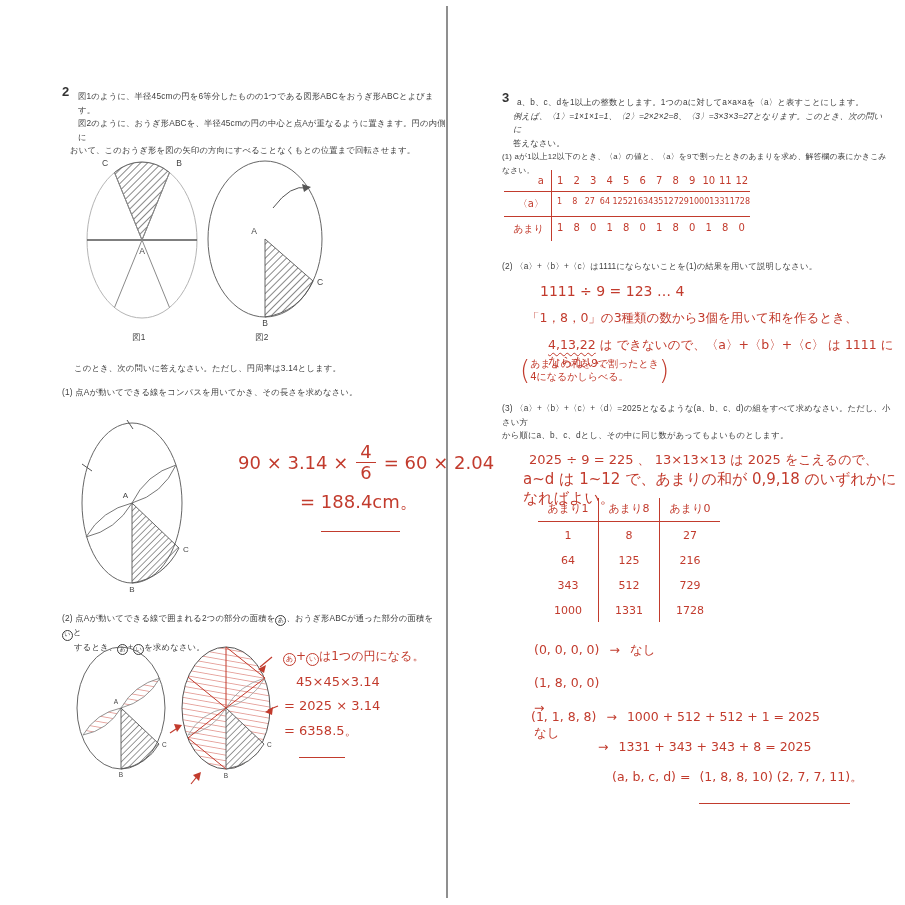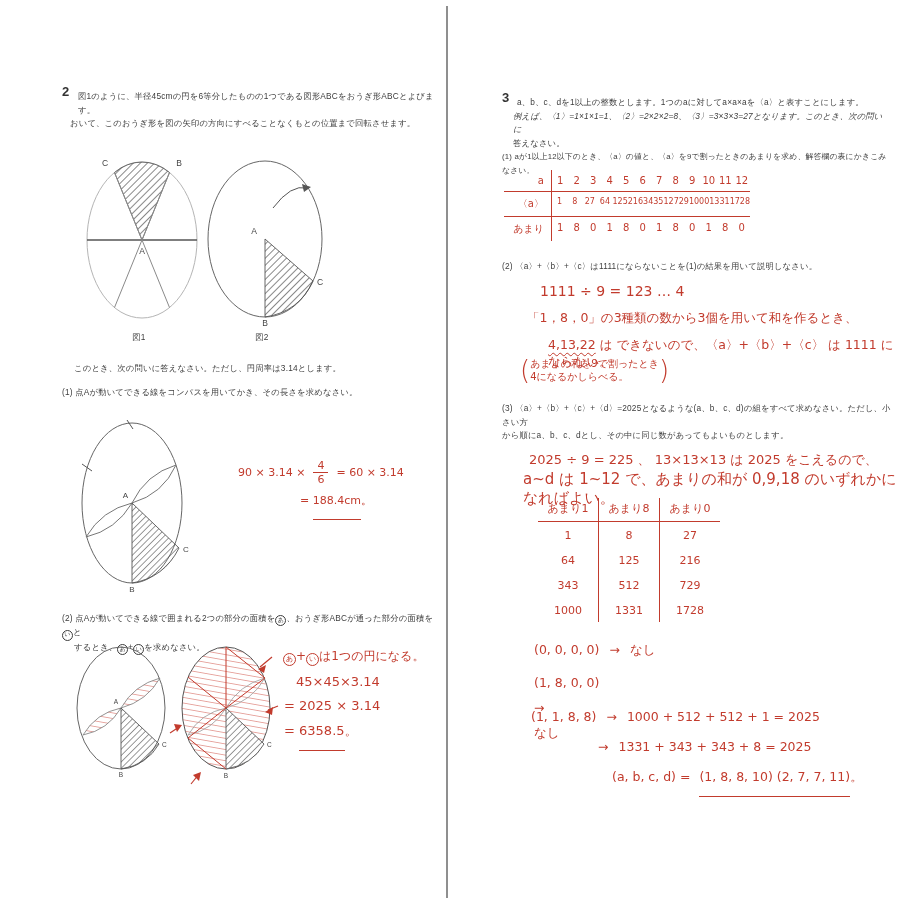--- a/index.html
+++ b/index.html
@@ -5,21 +5,21 @@
   html,body{margin:0;padding:0;}
   body{width:905px;height:905px;position:relative;background:#ffffff;overflow:hidden;
        font-family:"Liberation Sans","DejaVu Sans",sans-serif;color:#3c3c3c;}
   .abs{position:absolute;}
   .pt{font-size:8.3px;line-height:13.5px;letter-spacing:0.2px;color:#3c3c3c;}
   .pnum{font-size:13px;font-weight:bold;color:#333;}
   .hw{color:#c23b2d;font-family:"DejaVu Sans","Liberation Sans",sans-serif;}
   .circ{display:inline-flex;align-items:center;justify-content:center;width:9px;height:9px;
         border:0.8px solid #3c3c3c;border-radius:50%;font-size:6px;vertical-align:-1px;}
   .circ.red{border-color:#c23b2d;color:#c23b2d;width:11px;height:11px;font-size:7px;}
-  .u-red{border-bottom:1.5px solid #c23b2d;padding-bottom:12px;}
+  .u-red{border-bottom:1.5px solid #c23b2d;padding-bottom:19px;}
   .wavy{text-decoration:underline wavy #c23b2d 1px;text-underline-offset:3px;}
   .frac{display:inline-flex;flex-direction:column;align-items:center;vertical-align:middle;
         line-height:1;margin:0 4px;}
   .frac .num{border-bottom:1.4px solid #c23b2d;padding:0 4px 1px;}
   .frac .den{padding-top:1px;}
   
   .t1{width:246px;}
   .t1 .row{display:flex;align-items:stretch;}
   .t1 .rh{width:40px;text-align:right;padding:5px 7px 5px 0;border-right:1.2px solid #c23b2d;
           font-size:10px;}
@@ -38,20 +38,21 @@
 </style>
 </head>
 <body>
 
 <div class="abs divider" style="left:446px;top:6px;height:892px;"></div>
 
 <div class="abs pnum" style="left:62px;top:84px;">2</div>
 
 <div class="abs pt" style="left:78px;top:90px;width:372px;">
   <div>図1のように、半径45cmの円を6等分したものの1つである図形ABCをおうぎ形ABCとよびます。</div>
+  <div>図2のように、おうぎ形ABCを、半径45cmの円の中心と点Aが重なるように置きます。円の内側に</div>
   <div style="margin-left:-8px;">おいて、このおうぎ形を図の矢印の方向にすべることなくもとの位置まで回転させます。</div>
 </div>
 
 <svg class="abs" style="left:84px;top:148px;" width="120" height="178" viewBox="0 0 120 178">
   <defs>
       <pattern id="ph1" width="5" height="5" patternUnits="userSpaceOnUse" patternTransform="rotate(45)">
     <line x1="0" y1="0" x2="0" y2="5" stroke="#555" stroke-width="1.4"></line>
       </pattern>
     </defs>
   <ellipse cx="58" cy="92" rx="55" ry="78" fill="none" stroke="#b5b5b5" stroke-width="1"></ellipse>
@@ -94,28 +95,28 @@
   <line x1="49" y1="2" x2="55" y2="11" stroke="#555" stroke-width="1"></line>
   <line x1="4" y1="46" x2="14" y2="53" stroke="#555" stroke-width="1"></line>
   <path d="M8,119 Q24,92 54,85 Q38,112 8,119 Z" fill="none" stroke="#777" stroke-width="1"></path>
   <path d="M54,85 Q68,56 98,47 Q85,76 54,85 Z" fill="none" stroke="#777" stroke-width="1"></path>
   <path d="M54,85 L54,165 Q86,160 101,130 Z" fill="url(#ph3)" stroke="#555" stroke-width="0.9"></path>
   <text x="50" y="80" font-size="8" fill="#444" text-anchor="end">A</text>
   <text x="105" y="134" font-size="8" fill="#444">C</text>
   <text x="54" y="174" font-size="8" fill="#444" text-anchor="middle">B</text>
 </svg>
 
-<div class="abs hw" style="left:238px;top:460px;font-size:11px;">
+<div class="abs hw" style="left:238px;top:443px;font-size:18px;">
   <div style="display:flex;align-items:center;gap:4px;">
     <span>90 × 3.14 ×</span>
     <span class="frac">
       <span class="num">4</span>
       <span class="den">6</span>
     </span>
-    <span>= 60 × 3.14</span>
+    <span>= 60 × 2.04</span>
   </div>
   <div style="margin:8px 0 0 62px;">
     <span>=</span>
     <span class="u-red">188.4cm</span><span>。</span>
   </div>
 </div>
 
 <div class="abs pt" style="left:62px;top:612px;width:380px;">
   <div>
     <span>(2) 点Aが動いてできる線で囲まれる2つの部分の面積を</span><span class="circ">あ</span><span>、おうぎ形ABCが通った部分の面積を</span><span class="circ">い</span><span>と</span>

